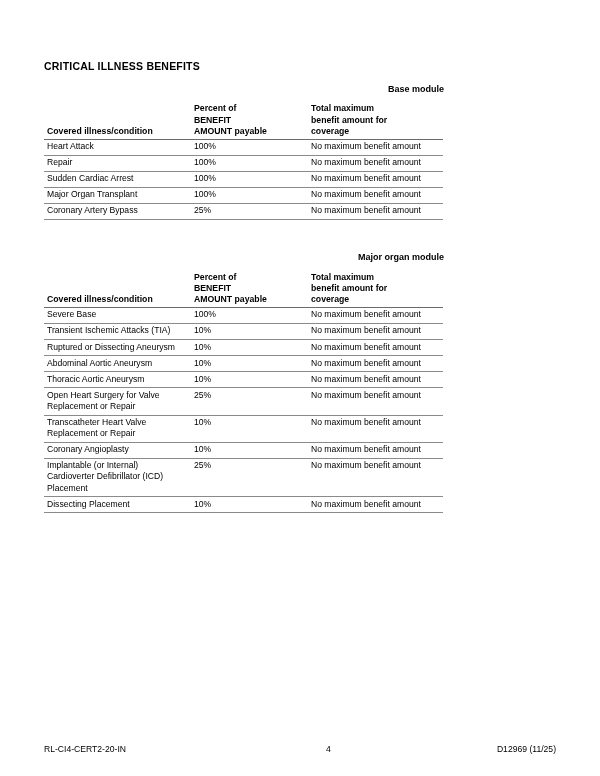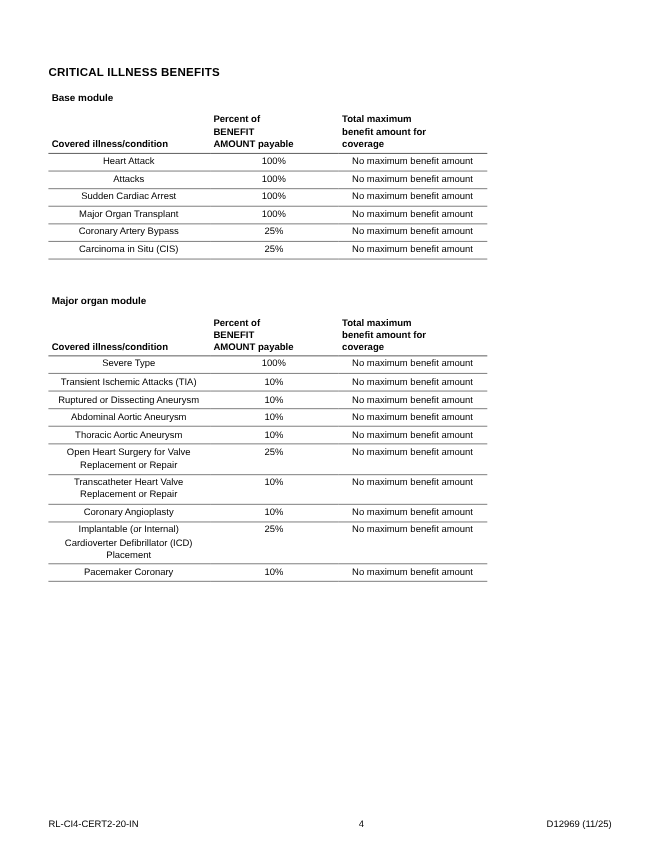--- a/index.html
+++ b/index.html
@@ -35,20 +35,21 @@
     font-weight: bold;
     letter-spacing: 0.2px;
     margin: 0 0 11px 0;
     line-height: 1.2;
   }
   .module-title {
     font-size: 9px;
     font-weight: bold;
     margin: 0 0 9px 3px;
     line-height: 1.2;
+    text-align: right;
   }
   table.benefit-table {
     border-collapse: collapse;
     width: 399px;
     table-layout: fixed;
     font-size: 8.6px;
     line-height: 11.1px;
   }
   table.benefit-table col.c1 { width: 147px; }
   table.benefit-table col.c2 { width: 117px; }
@@ -60,21 +61,21 @@
     text-align: left;
     vertical-align: bottom;
     padding: 0 4px 1.5px 3px;
     line-height: 11.2px;
     border: none;
   }
   table.benefit-table thead tr.head-row th {
     border-bottom: 1.1px solid #6b6b6b;
   }
   table.benefit-table tbody td {
-    text-align: center;
+    text-align: left;
     vertical-align: top;
     padding: 1.5px 4px 2.5px 3px;
     border-bottom: 1.1px solid #8a8a8a;
     line-height: 11.1px;
     font-size: 8.6px;
   }
   table.benefit-table tbody tr:last-child td {
     border-bottom: 1.1px solid #8a8a8a;
   }
   .spacer-base-to-major {
@@ -140,41 +141,36 @@
           </th>
         </tr>
       </thead>
       <tbody>
         <tr>
           <td>Heart Attack</td>
           <td>100%</td>
           <td>No maximum benefit amount</td>
         </tr>
         <tr>
-          <td>Attacks</td>
+          <td>Repair</td>
           <td>100%</td>
           <td>No maximum benefit amount</td>
         </tr>
         <tr>
           <td>Sudden Cardiac Arrest</td>
           <td>100%</td>
           <td>No maximum benefit amount</td>
         </tr>
         <tr>
           <td>Major Organ Transplant</td>
           <td>100%</td>
           <td>No maximum benefit amount</td>
         </tr>
         <tr>
           <td>Coronary Artery Bypass</td>
-          <td>25%</td>
-          <td>No maximum benefit amount</td>
-        </tr>
-        <tr>
-          <td>Carcinoma in Situ (CIS)</td>
           <td>25%</td>
           <td>No maximum benefit amount</td>
         </tr>
       </tbody>
     </table>
 
     <div class="spacer-base-to-major"></div>
 
     <h2 class="module-title">Major organ module</h2>
 
@@ -196,21 +192,21 @@
           </th>
           <th>
             <span>Total maximum</span><br>
             <span>benefit amount for</span><br>
             <span>coverage</span>
           </th>
         </tr>
       </thead>
       <tbody>
         <tr>
-          <td>Severe Type</td>
+          <td>Severe Base</td>
           <td>100%</td>
           <td>No maximum benefit amount</td>
         </tr>
         <tr>
           <td>Transient Ischemic Attacks (TIA)</td>
           <td>10%</td>
           <td>No maximum benefit amount</td>
         </tr>
         <tr>
           <td>Ruptured or Dissecting Aneurysm</td>
@@ -241,21 +237,21 @@
           <td>Coronary Angioplasty</td>
           <td>10%</td>
           <td>No maximum benefit amount</td>
         </tr>
         <tr>
           <td>Implantable (or Internal) Cardioverter Defibrillator (ICD) Placement</td>
           <td>25%</td>
           <td>No maximum benefit amount</td>
         </tr>
         <tr>
-          <td>Pacemaker Coronary</td>
+          <td>Dissecting Placement</td>
           <td>10%</td>
           <td>No maximum benefit amount</td>
         </tr>
       </tbody>
     </table>
 
   </div>
 
   <div class="footer">
     <div class="footer-left nowrap">RL-CI4-CERT2-20-IN</div>

